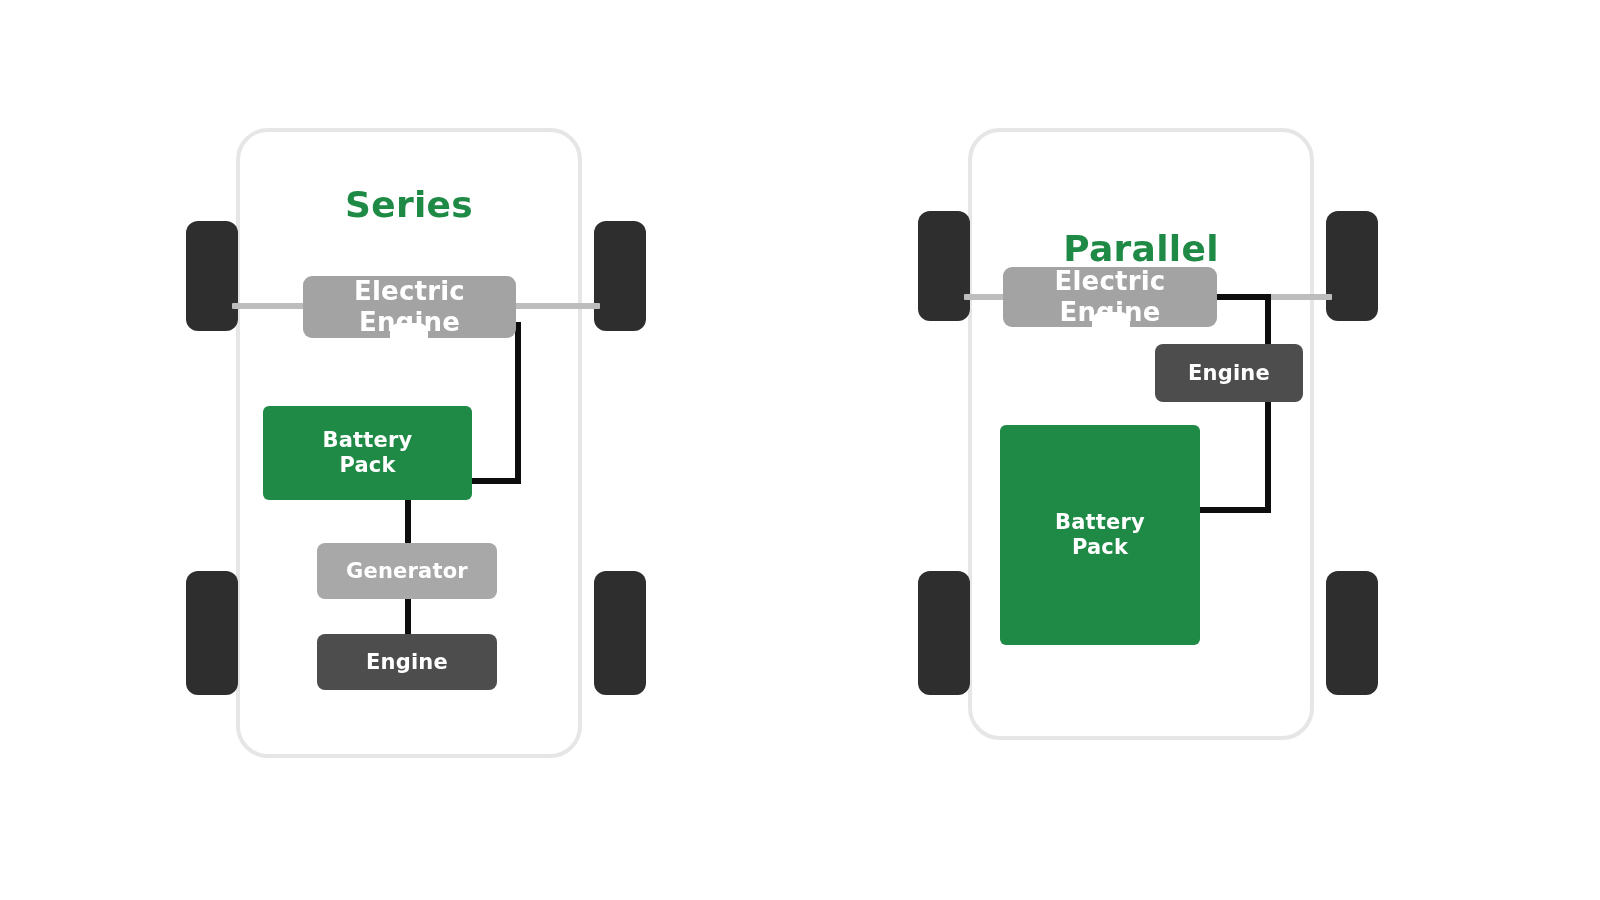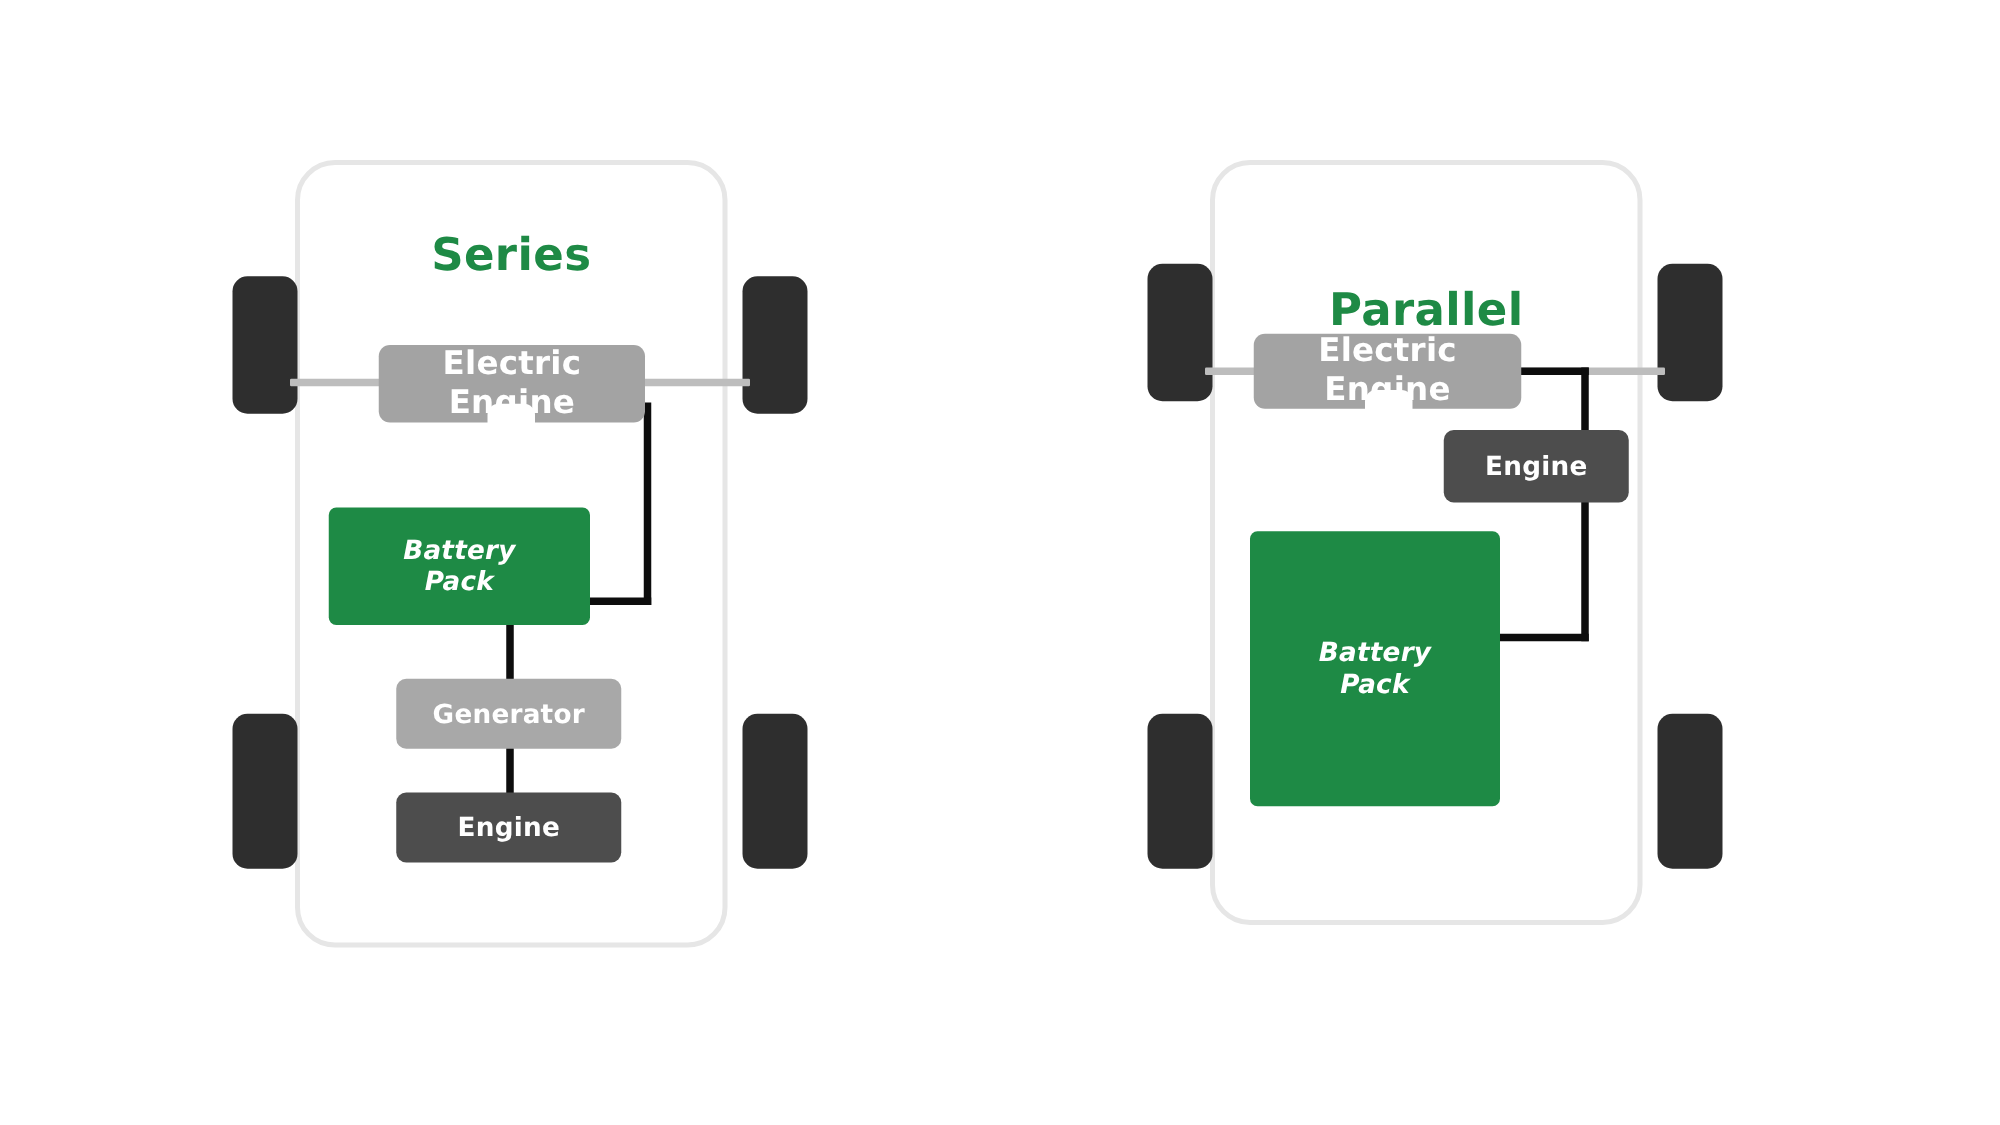--- a/index.html
+++ b/index.html
@@ -84,21 +84,20 @@
   }
   .box.engine {
     background: #4d4d4d;
     font-size: 21px;
     justify-content: center;
   }
   .box.battery {
     background: #1e8a45;
     font-size: 21px;
     border-radius: 6px;
-    font-style: italic;
   }
 
   
   .notch {
     position: absolute;
     background: #ffffff;
     border-top-left-radius: 9px;
     border-top-right-radius: 9px;
   }
 

